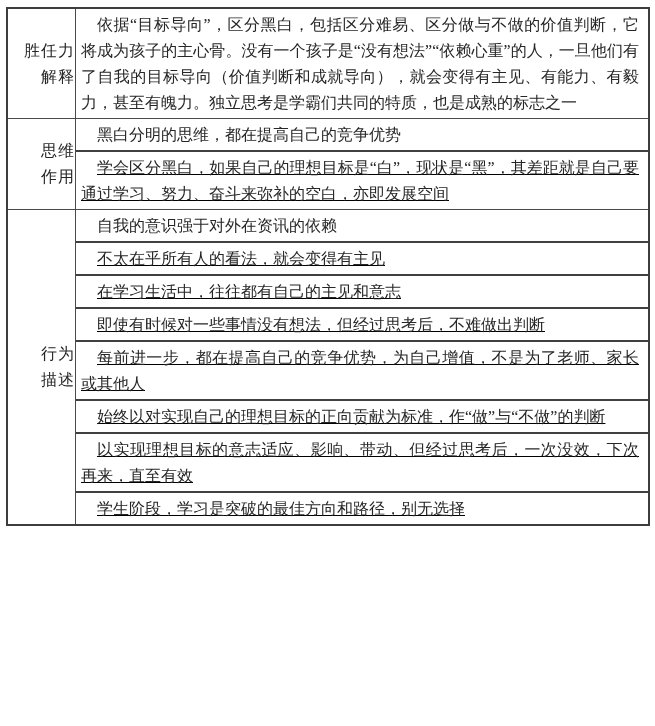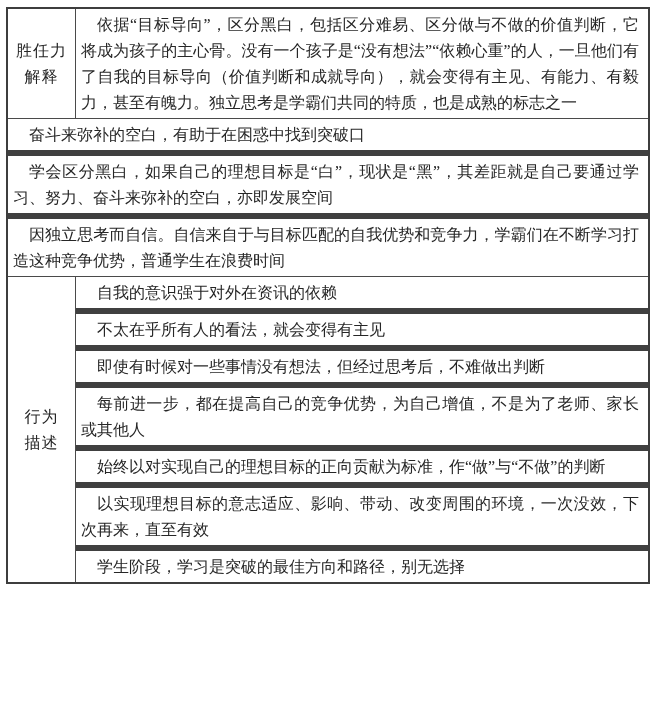--- a/index.html
+++ b/index.html
@@ -25,42 +25,43 @@
   .section + .section {
     border-top: 1px solid #4a4a4a;
   }
   .head-cell {
     box-sizing: border-box;
     width: 68px;
     flex: 0 0 68px;
     border-right: 1px solid #4a4a4a;
     display: flex;
     flex-direction: column;
-    align-items: center;
+    align-items: flex-end;
     justify-content: center;
     font-size: 16px;
     line-height: 26px;
     color: #262626;
     letter-spacing: 1px;
   }
   .rows {
     flex: 1 1 auto;
     display: flex;
     flex-direction: column;
     min-width: 0;
     justify-content: center;
   }
   .row {
     box-sizing: border-box;
     padding: 2.5px 9px 2.5px 5px;
     display: flex;
     align-items: center;
   }
   .row + .row {
-    border-top: 6px solid #404040;
+    border-top: 2px solid #404040;
+    text-decoration: underline;
   }
   .row p {
     margin: 0;
     width: 100%;
     font-size: 16px;
     line-height: 26px;
     color: #262626;
     text-indent: 1em;
     text-align: justify;
     word-break: break-all;
@@ -77,56 +78,60 @@
       <span>解释</span>
     </div>
     <div class="rows">
       <div class="row">
           <p>依据“目标导向”，区分黑白，包括区分难易、区分做与不做的价值判断，它将成为孩子的主心骨。没有一个孩子是“没有想法”“依赖心重”的人，一旦他们有了自我的目标导向（价值判断和成就导向），就会变得有主见、有能力、有毅力，甚至有魄力。独立思考是学霸们共同的特质，也是成熟的标志之一</p>
         </div>
     </div>
   </div>
 
   <div class="section">
+    <div class="head-cell">
+      <span>思维</span>
+      <span>作用</span>
+    </div>
     <div class="rows">
       <div class="row">
-          <p>奋斗来弥补的空白，有助于在困惑中找到突破口</p>
+          <p>黑白分明的思维，都在提高自己的竞争优势</p>
         </div>
       <div class="row">
           <p>学会区分黑白，如果自己的理想目标是“白”，现状是“黑”，其差距就是自己要通过学习、努力、奋斗来弥补的空白，亦即发展空间</p>
-        </div>
-      <div class="row">
-          <p>因独立思考而自信。自信来自于与目标匹配的自我优势和竞争力，学霸们在不断学习打造这种竞争优势，普通学生在浪费时间</p>
         </div>
     </div>
   </div>
 
   <div class="section">
     <div class="head-cell">
       <span>行为</span>
       <span>描述</span>
     </div>
     <div class="rows">
       <div class="row">
           <p>自我的意识强于对外在资讯的依赖</p>
         </div>
       <div class="row">
           <p>不太在乎所有人的看法，就会变得有主见</p>
         </div>
       <div class="row">
+          <p>在学习生活中，往往都有自己的主见和意志</p>
+        </div>
+      <div class="row">
           <p>即使有时候对一些事情没有想法，但经过思考后，不难做出判断</p>
         </div>
       <div class="row">
           <p>每前进一步，都在提高自己的竞争优势，为自己增值，不是为了老师、家长或其他人</p>
         </div>
       <div class="row">
           <p>始终以对实现自己的理想目标的正向贡献为标准，作“做”与“不做”的判断</p>
         </div>
       <div class="row">
-          <p>以实现理想目标的意志适应、影响、带动、改变周围的环境，一次没效，下次再来，直至有效</p>
+          <p>以实现理想目标的意志适应、影响、带动、但经过思考后，一次没效，下次再来，直至有效</p>
         </div>
       <div class="row">
           <p>学生阶段，学习是突破的最佳方向和路径，别无选择</p>
         </div>
     </div>
   </div>
 
 </div>
 
 </body></html>

